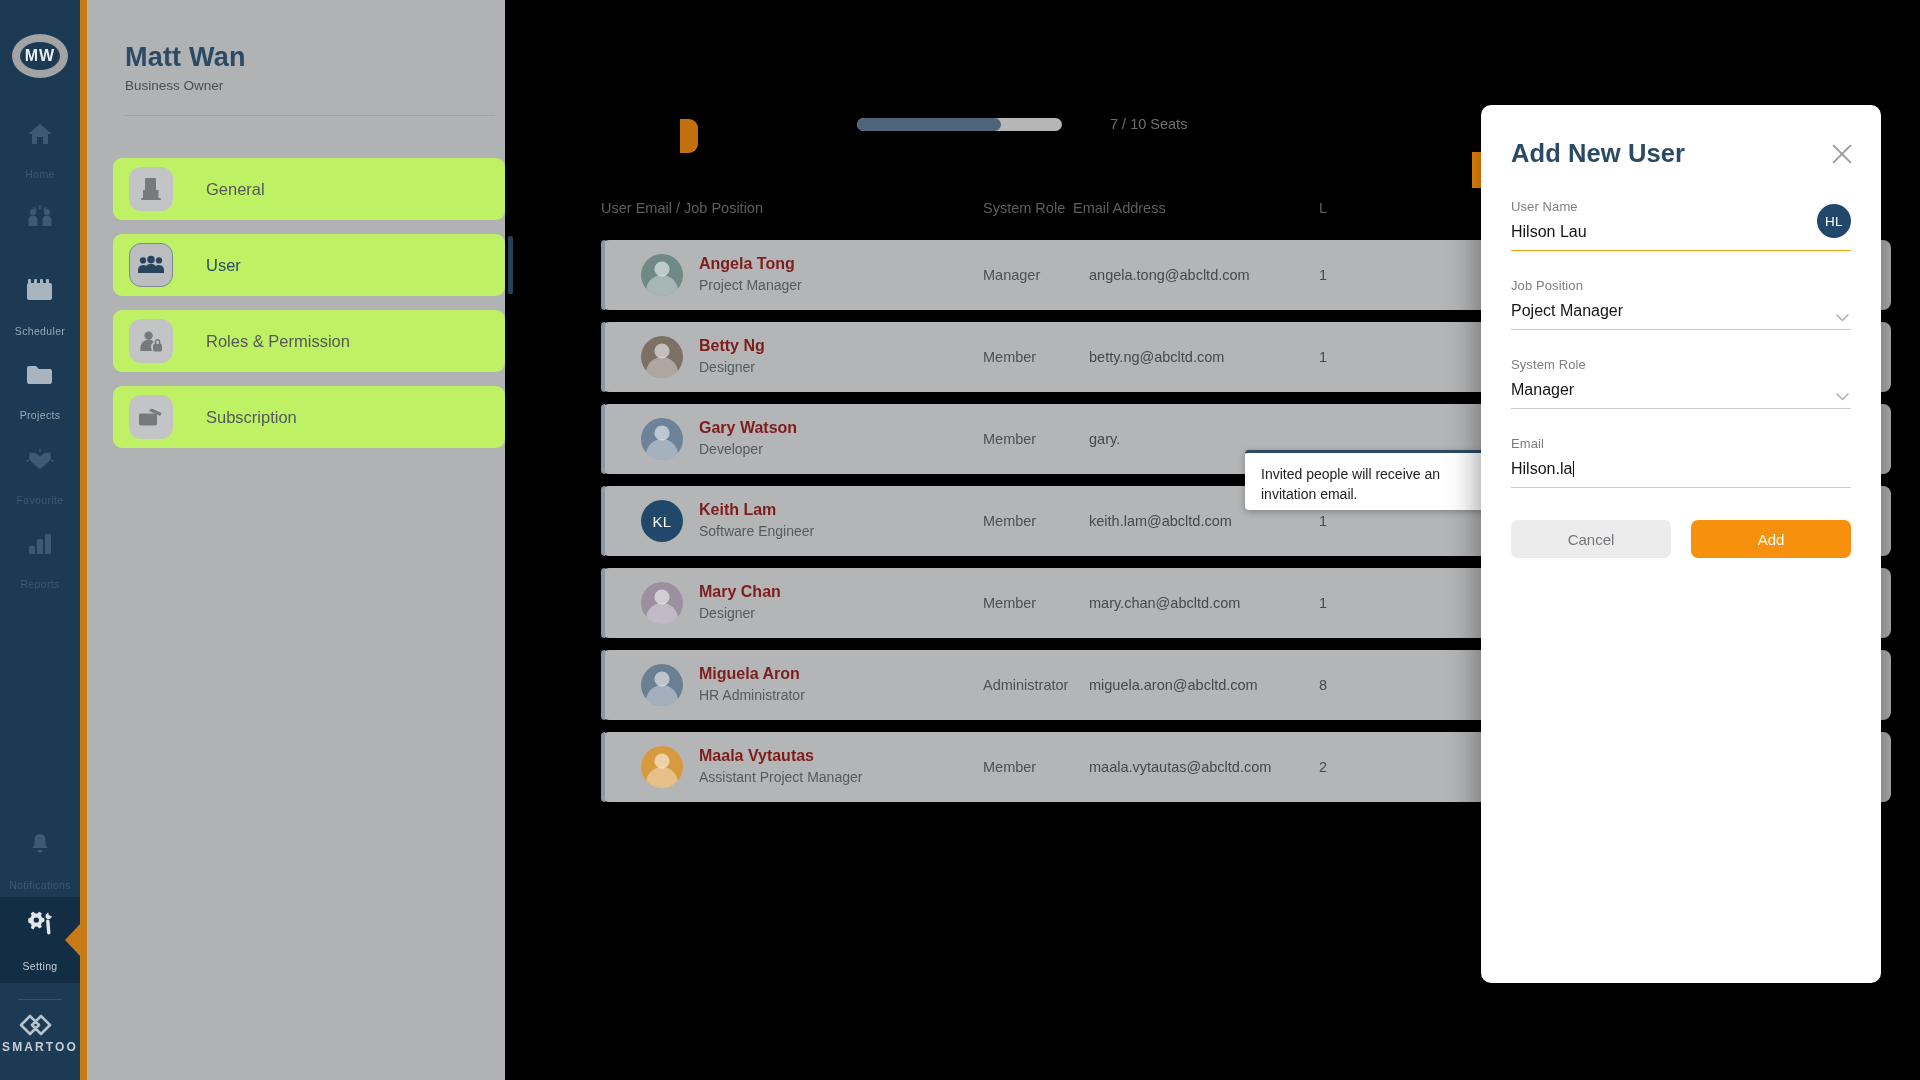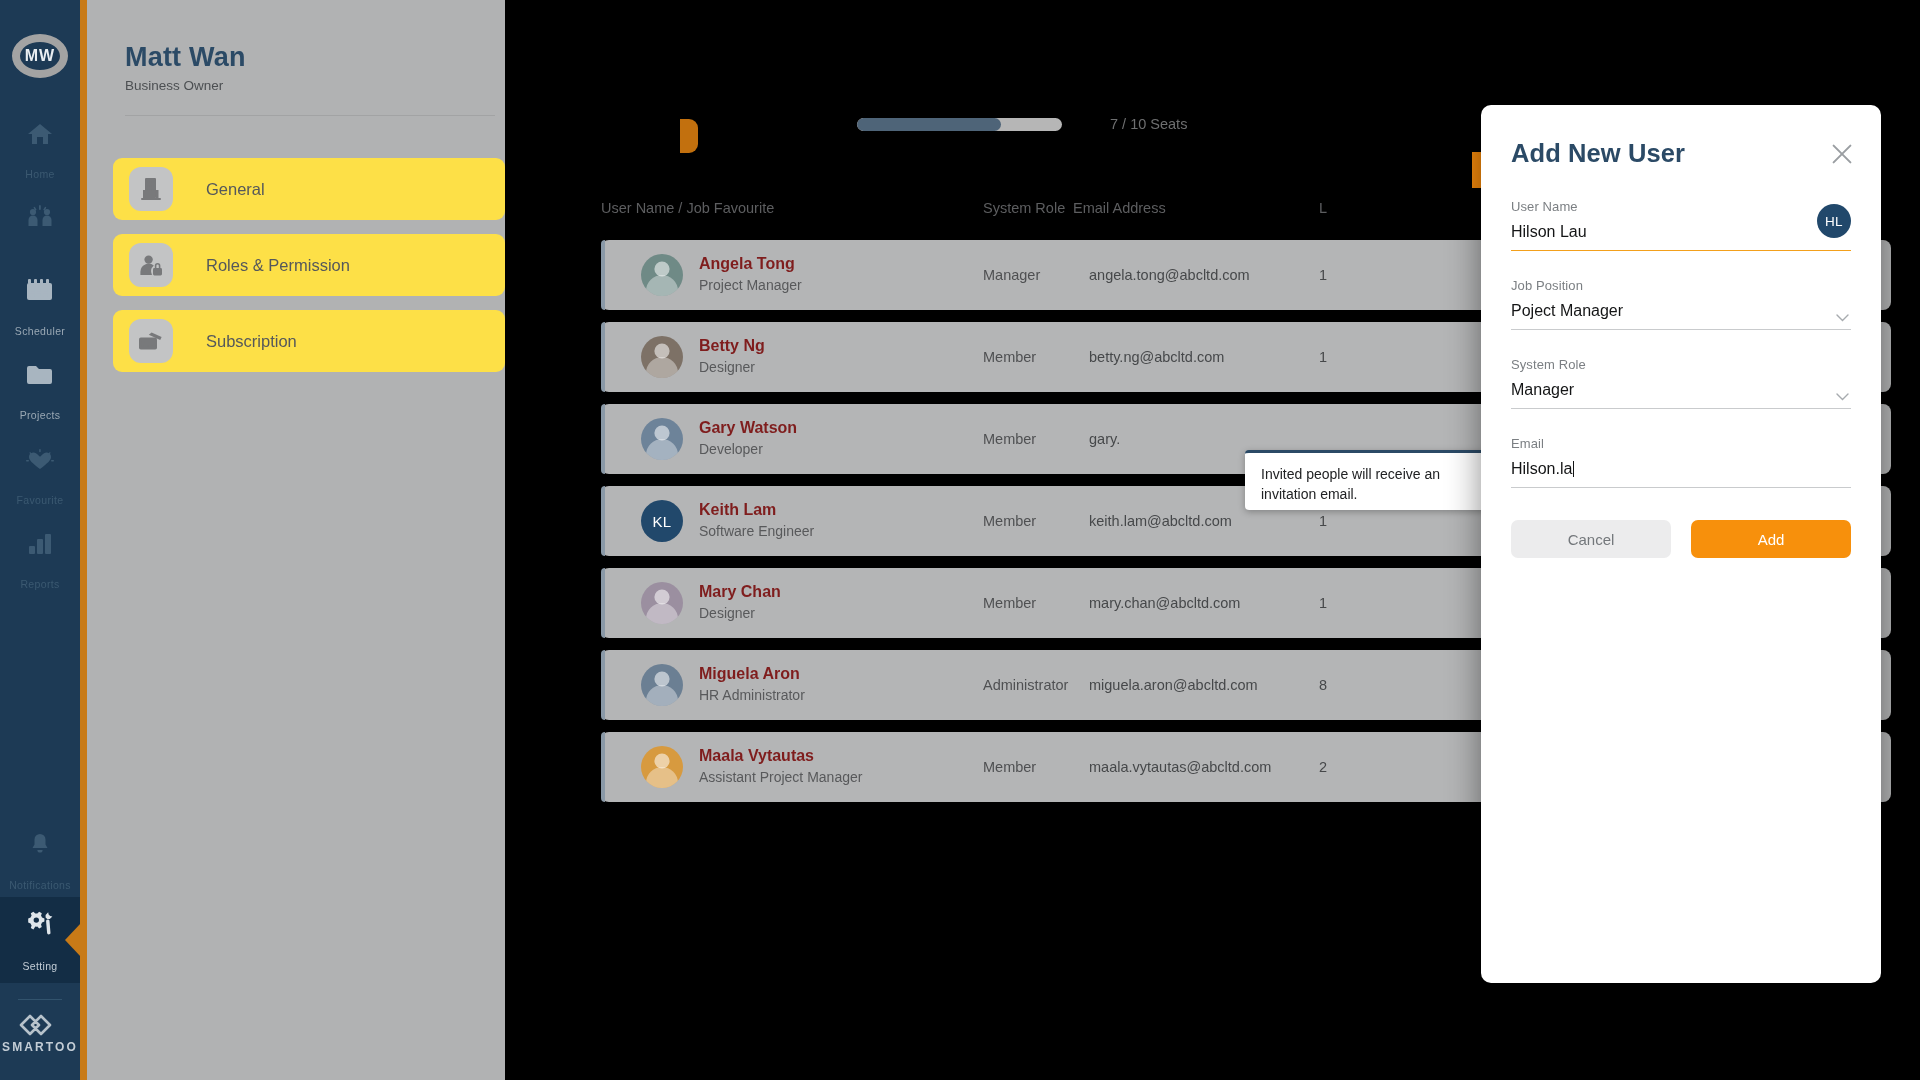--- a/index.html
+++ b/index.html
@@ -70,21 +70,21 @@
     z-index: 30;
   }
   #settings-head { padding: 42px 0 0 38px; }
   #owner-name { font-size:27px; font-weight:bold; color:#2b4a66; letter-spacing:.2px; }
   #owner-role { font-size:13.5px; color:#4c4f52; margin-top:5px; }
   #settings-rule { margin:22px 0 0 38px; width:370px; height:1px; background:#a2a3a4; }
 
   .set-item {
     position:relative; display:flex; align-items:center;
     height:62px; margin:14px 0 0 26px; width:392px;
-    border-radius:9px; background:#fde047;
+    border-radius:9px; background:#bef264;
   }
   .set-item .set-ico {
     width:44px; height:44px; margin-left:16px; border-radius:12px;
     background:#c3c4c5; display:flex; align-items:center; justify-content:center;
   }
   .set-item .set-lbl { margin-left:33px; font-size:16.5px; color:#55585b; }
   .set-item.sel .set-ico { background:#bcbdbe; border:1px solid #7d8a95; }
   .set-item.sel .set-lbl { color:#2b4a66; }
   .set-item.sel::after{
     content:""; position:absolute; right:-8px; top:2px;
@@ -341,20 +341,33 @@
             <rect x="6.2" y="7" width="2" height="2" fill="#c3c4c5"></rect>
             <rect x="10.6" y="7" width="2" height="2" fill="#c3c4c5"></rect>
             <rect x="6.2" y="11" width="2" height="2" fill="#c3c4c5"></rect>
             <rect x="10.6" y="11" width="2" height="2" fill="#c3c4c5"></rect>
             <rect x="0" y="20" width="20" height="2" rx="1"></rect>
           </svg>
         </span>
         <span class="set-lbl">General</span>
       </div>
 
+      <div class="set-item sel">
+        <span class="set-ico">
+          <svg width="26" height="20" viewBox="0 0 26 20">
+            <circle cx="5" cy="5.4" r="3.1"></circle>
+              <circle cx="21" cy="5.4" r="3.1"></circle>
+              <circle cx="13" cy="4.6" r="3.8"></circle>
+            <path d="M0 18 v-3 a5 5 0 0 1 9.6-1.9 A7 7 0 0 0 7.6 18 Z"></path>
+            <path d="M26 18 h-7.6 a7 7 0 0 0-2-4.9 A5 5 0 0 1 26 15 Z"></path>
+            <path d="M6.4 18 v-2.6 a6.6 6.6 0 0 1 13.2 0 V18 Z"></path>
+          </svg>
+        </span>
+        <span class="set-lbl">User</span>
+      </div>
 
       <div class="set-item">
         <span class="set-ico">
           <svg width="24" height="22" viewBox="0 0 24 22">
             <circle cx="9.6" cy="5.6" r="4.2"></circle>
             <path d="M1.4 21 v-3.2 a8.2 8.2 0 0 1 13.4-6.3 A8 8 0 0 0 13 21 Z"></path>
             <rect x="14" y="14" width="9" height="7.4" rx="1.4"></rect>
             <path d="M15.8 14 v-2.2 a2.8 2.8 0 0 1 5.6 0 V14 h-1.6 v-2.2 a1.2 1.2 0 0 0-2.4 0 V14 Z"></path>
           </svg>
         </span>
@@ -384,21 +397,21 @@
       <div id="orange-tab"></div>
 
       <div id="seat-wrap">
         <div id="seat-bar">
           <div id="seat-fill" style="width: 70%;"></div>
         </div>
         <div id="seat-label">7 / 10 Seats</div>
       </div>
 
       <div id="table-head">
-        <span class="th" style="left:96px">User Name / Job Favourite</span>
+        <span class="th" style="left:96px">User Email / Job Position</span>
         <span class="th" style="left:478px">System Role</span>
         <span class="th" style="left:568px">Email Address</span>
         <span class="th" style="left:814px">L</span>
       </div>
 
       <div id="rows">
           <div class="urow">
             <div class="avatar" style="background: rgb(111, 138, 134);">
               <svg width="42" height="42" viewBox="0 0 42 42">
                 <circle cx="21" cy="15" r="7.6" fill="rgba(255,255,255,.55)"></circle>

